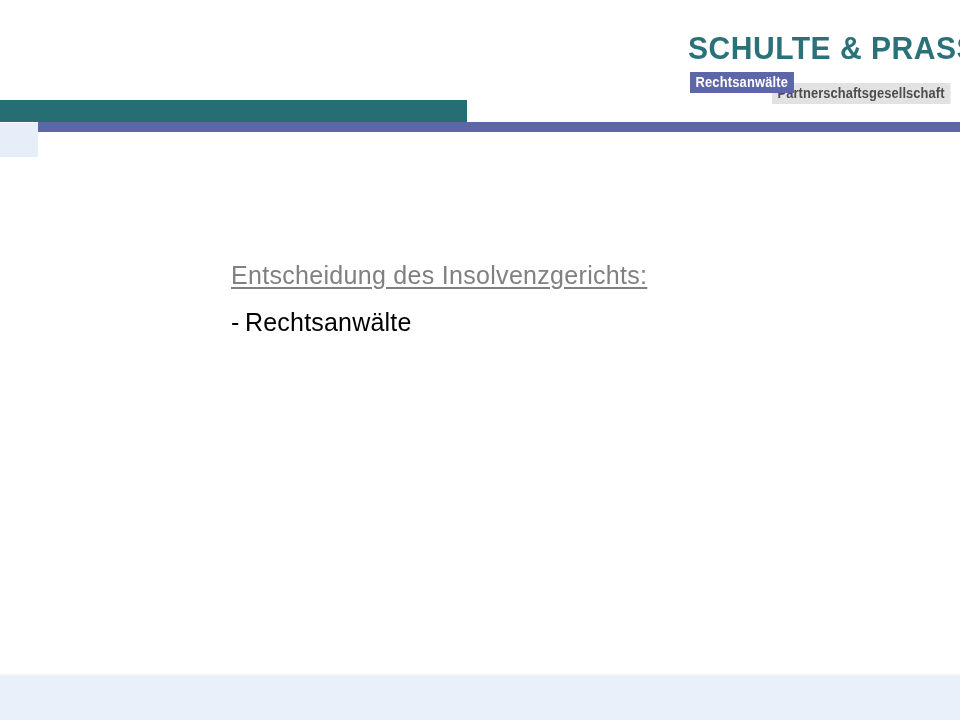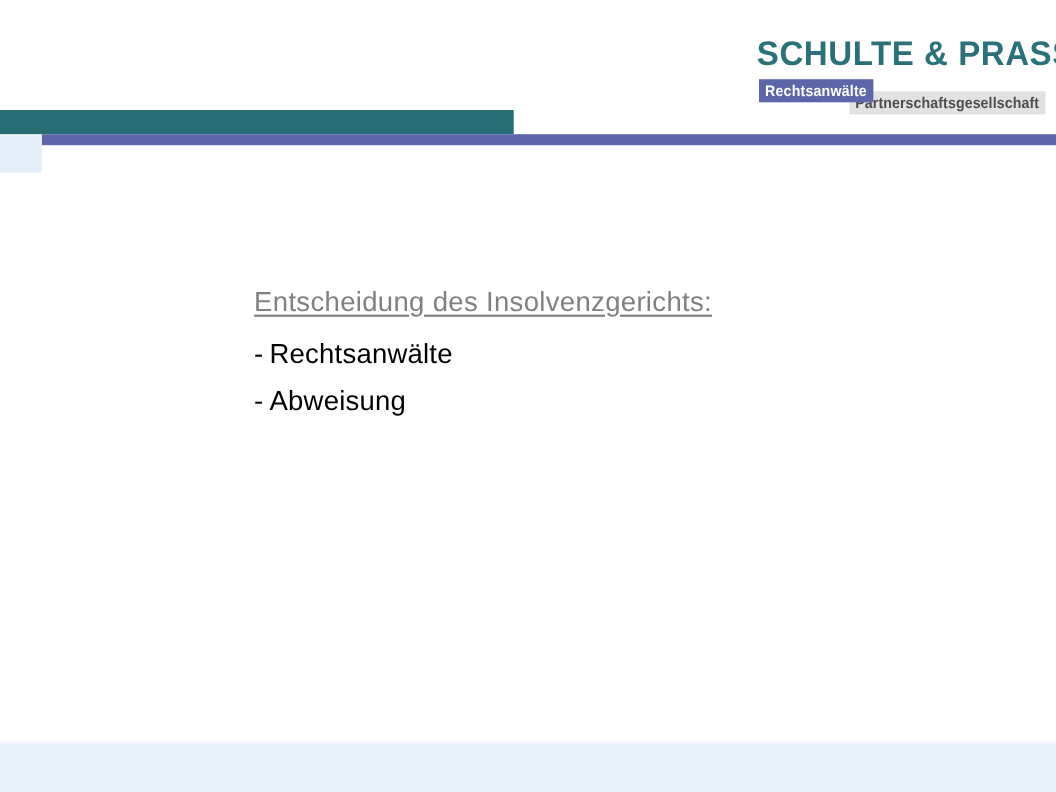--- a/index.html
+++ b/index.html
@@ -169,23 +169,20 @@
   <div class="bar-teal"></div>
   <div class="bar-purple"></div>
   <div class="corner-square"></div>
 
   <div class="content">
     <div class="content-heading">Entscheidung des Insolvenzgerichts:</div>
     <ul class="bullet-list">
       <li class="bullet-item">
         <span class="bullet-dash">-</span><span>Rechtsanwälte</span>
       </li>
-      <li class="bullet-item">
-        <span class="bullet-dash">-</span><span>Abweisung</span>
-      </li>
     </ul>
   </div>
 
   <div class="footer-rule"></div>
   <div class="footer">
     
     
   </div>
 
 </div>

